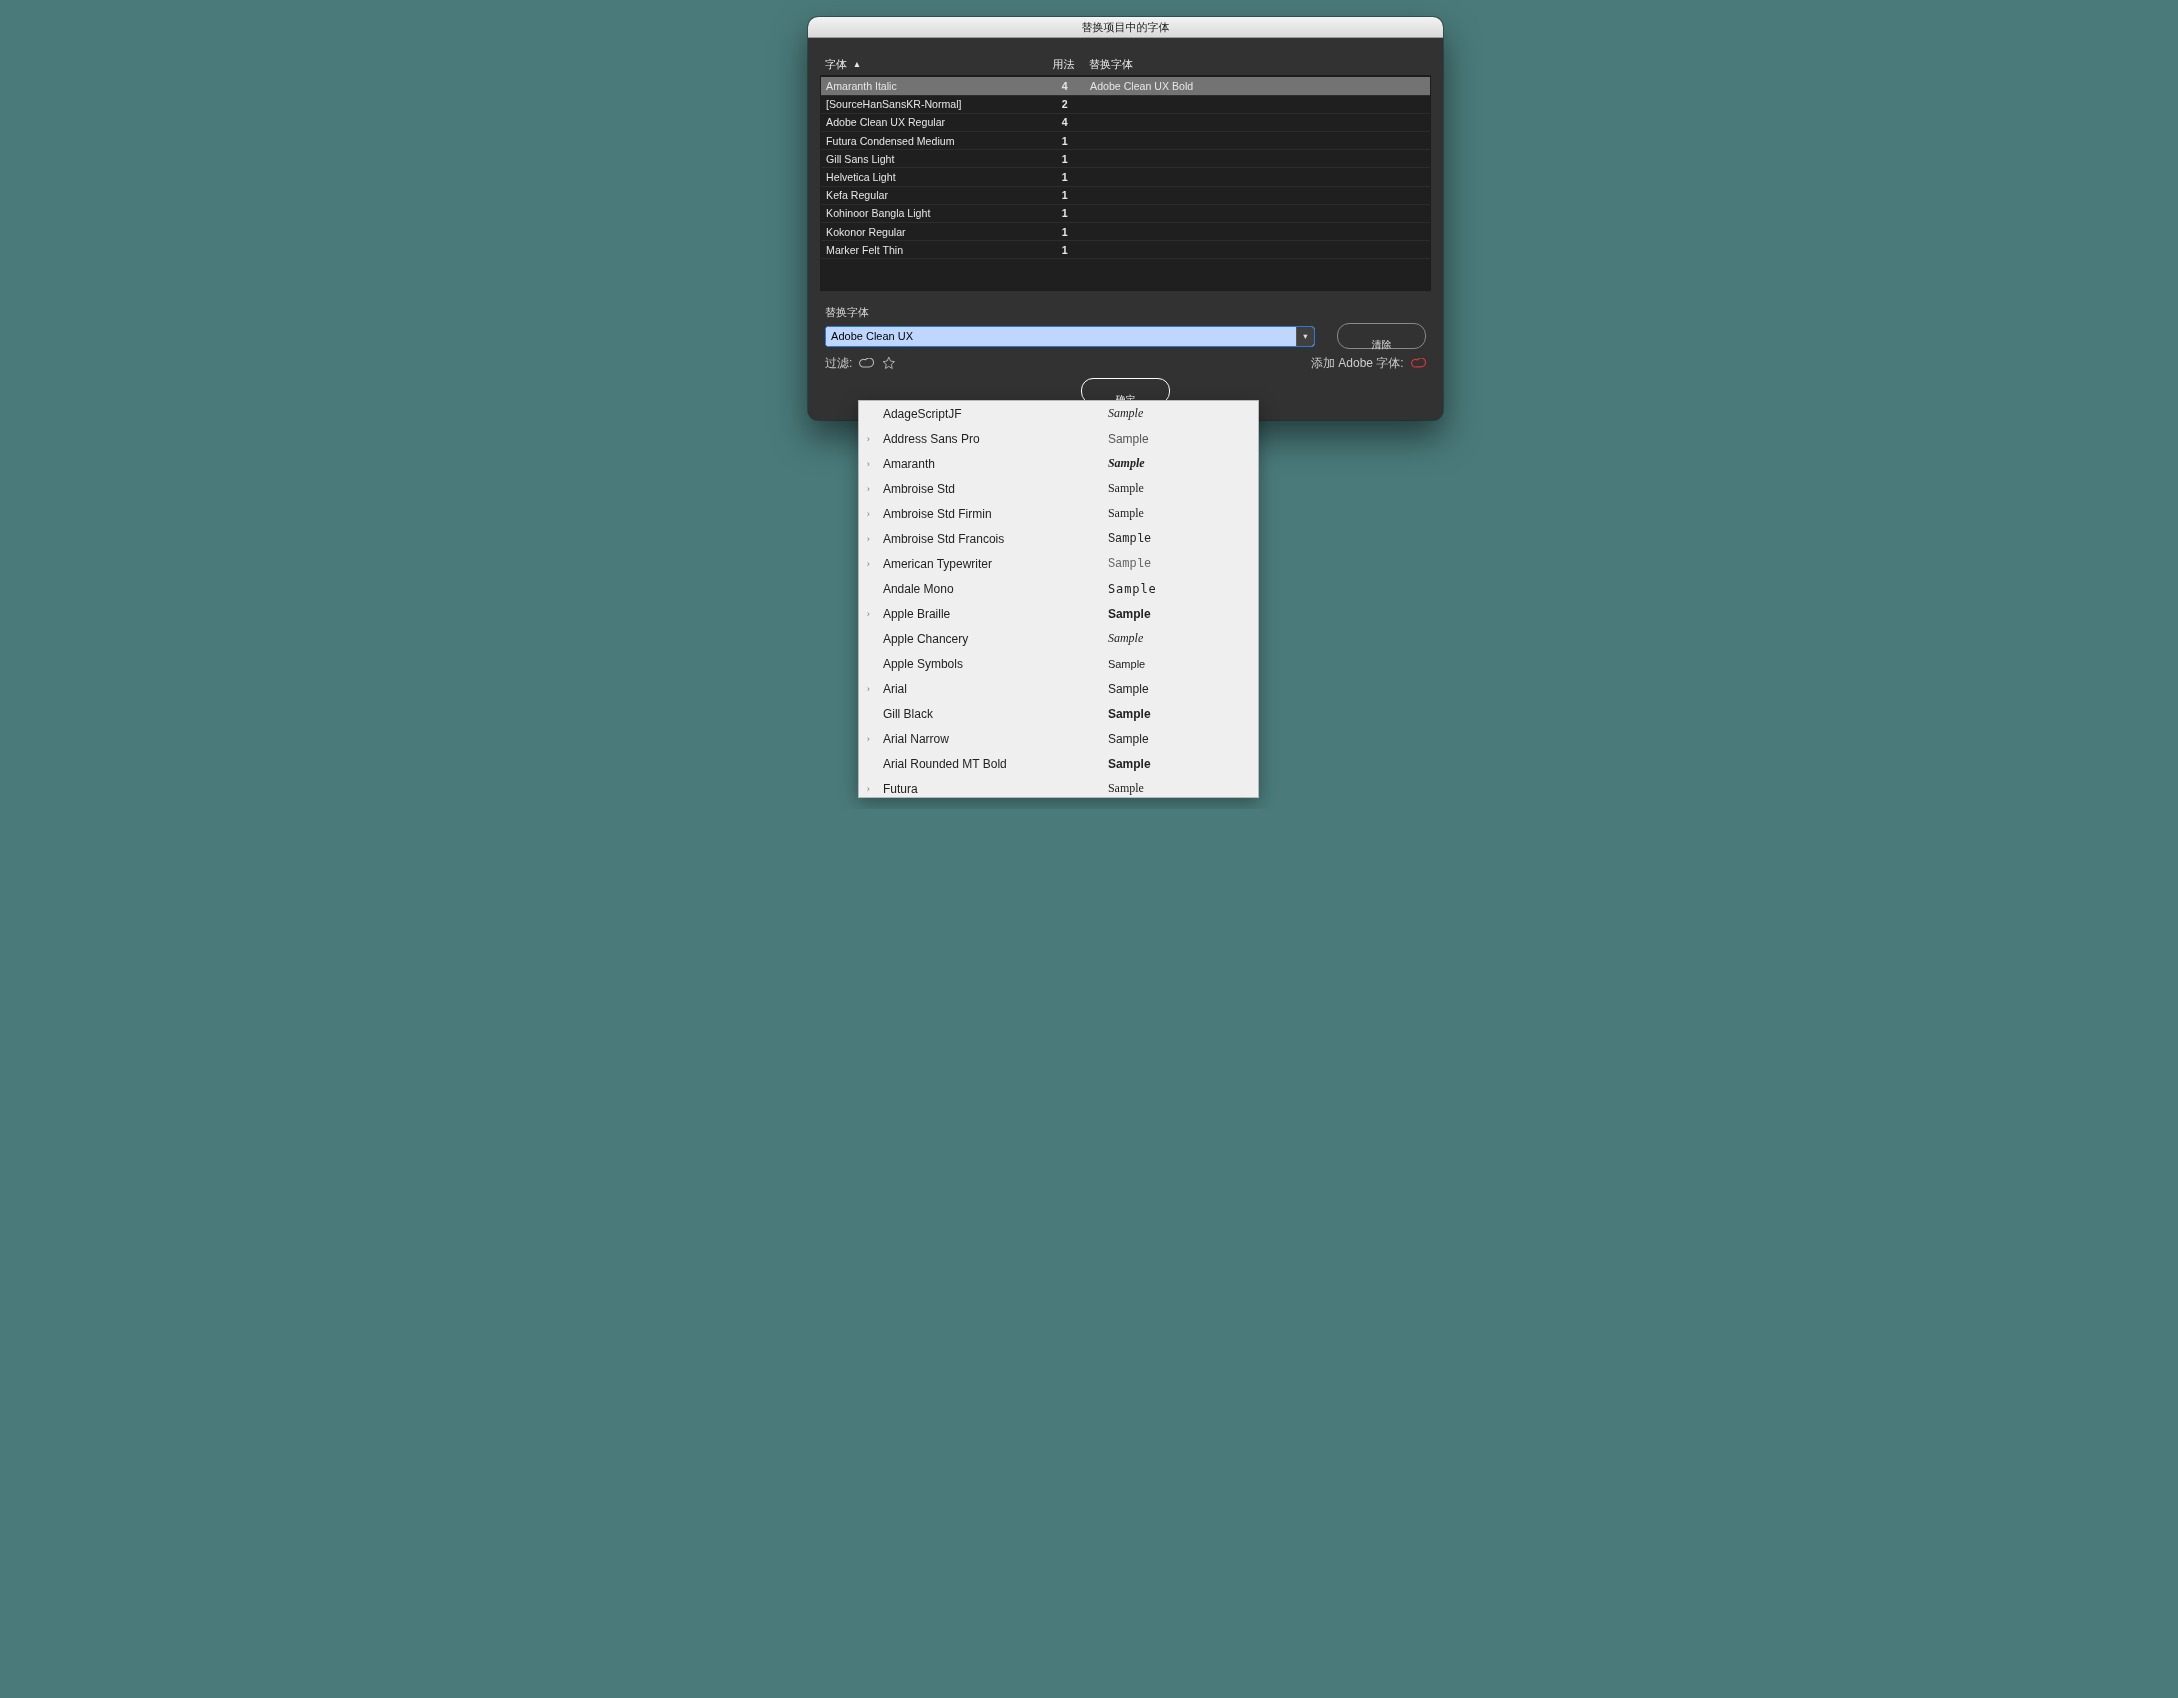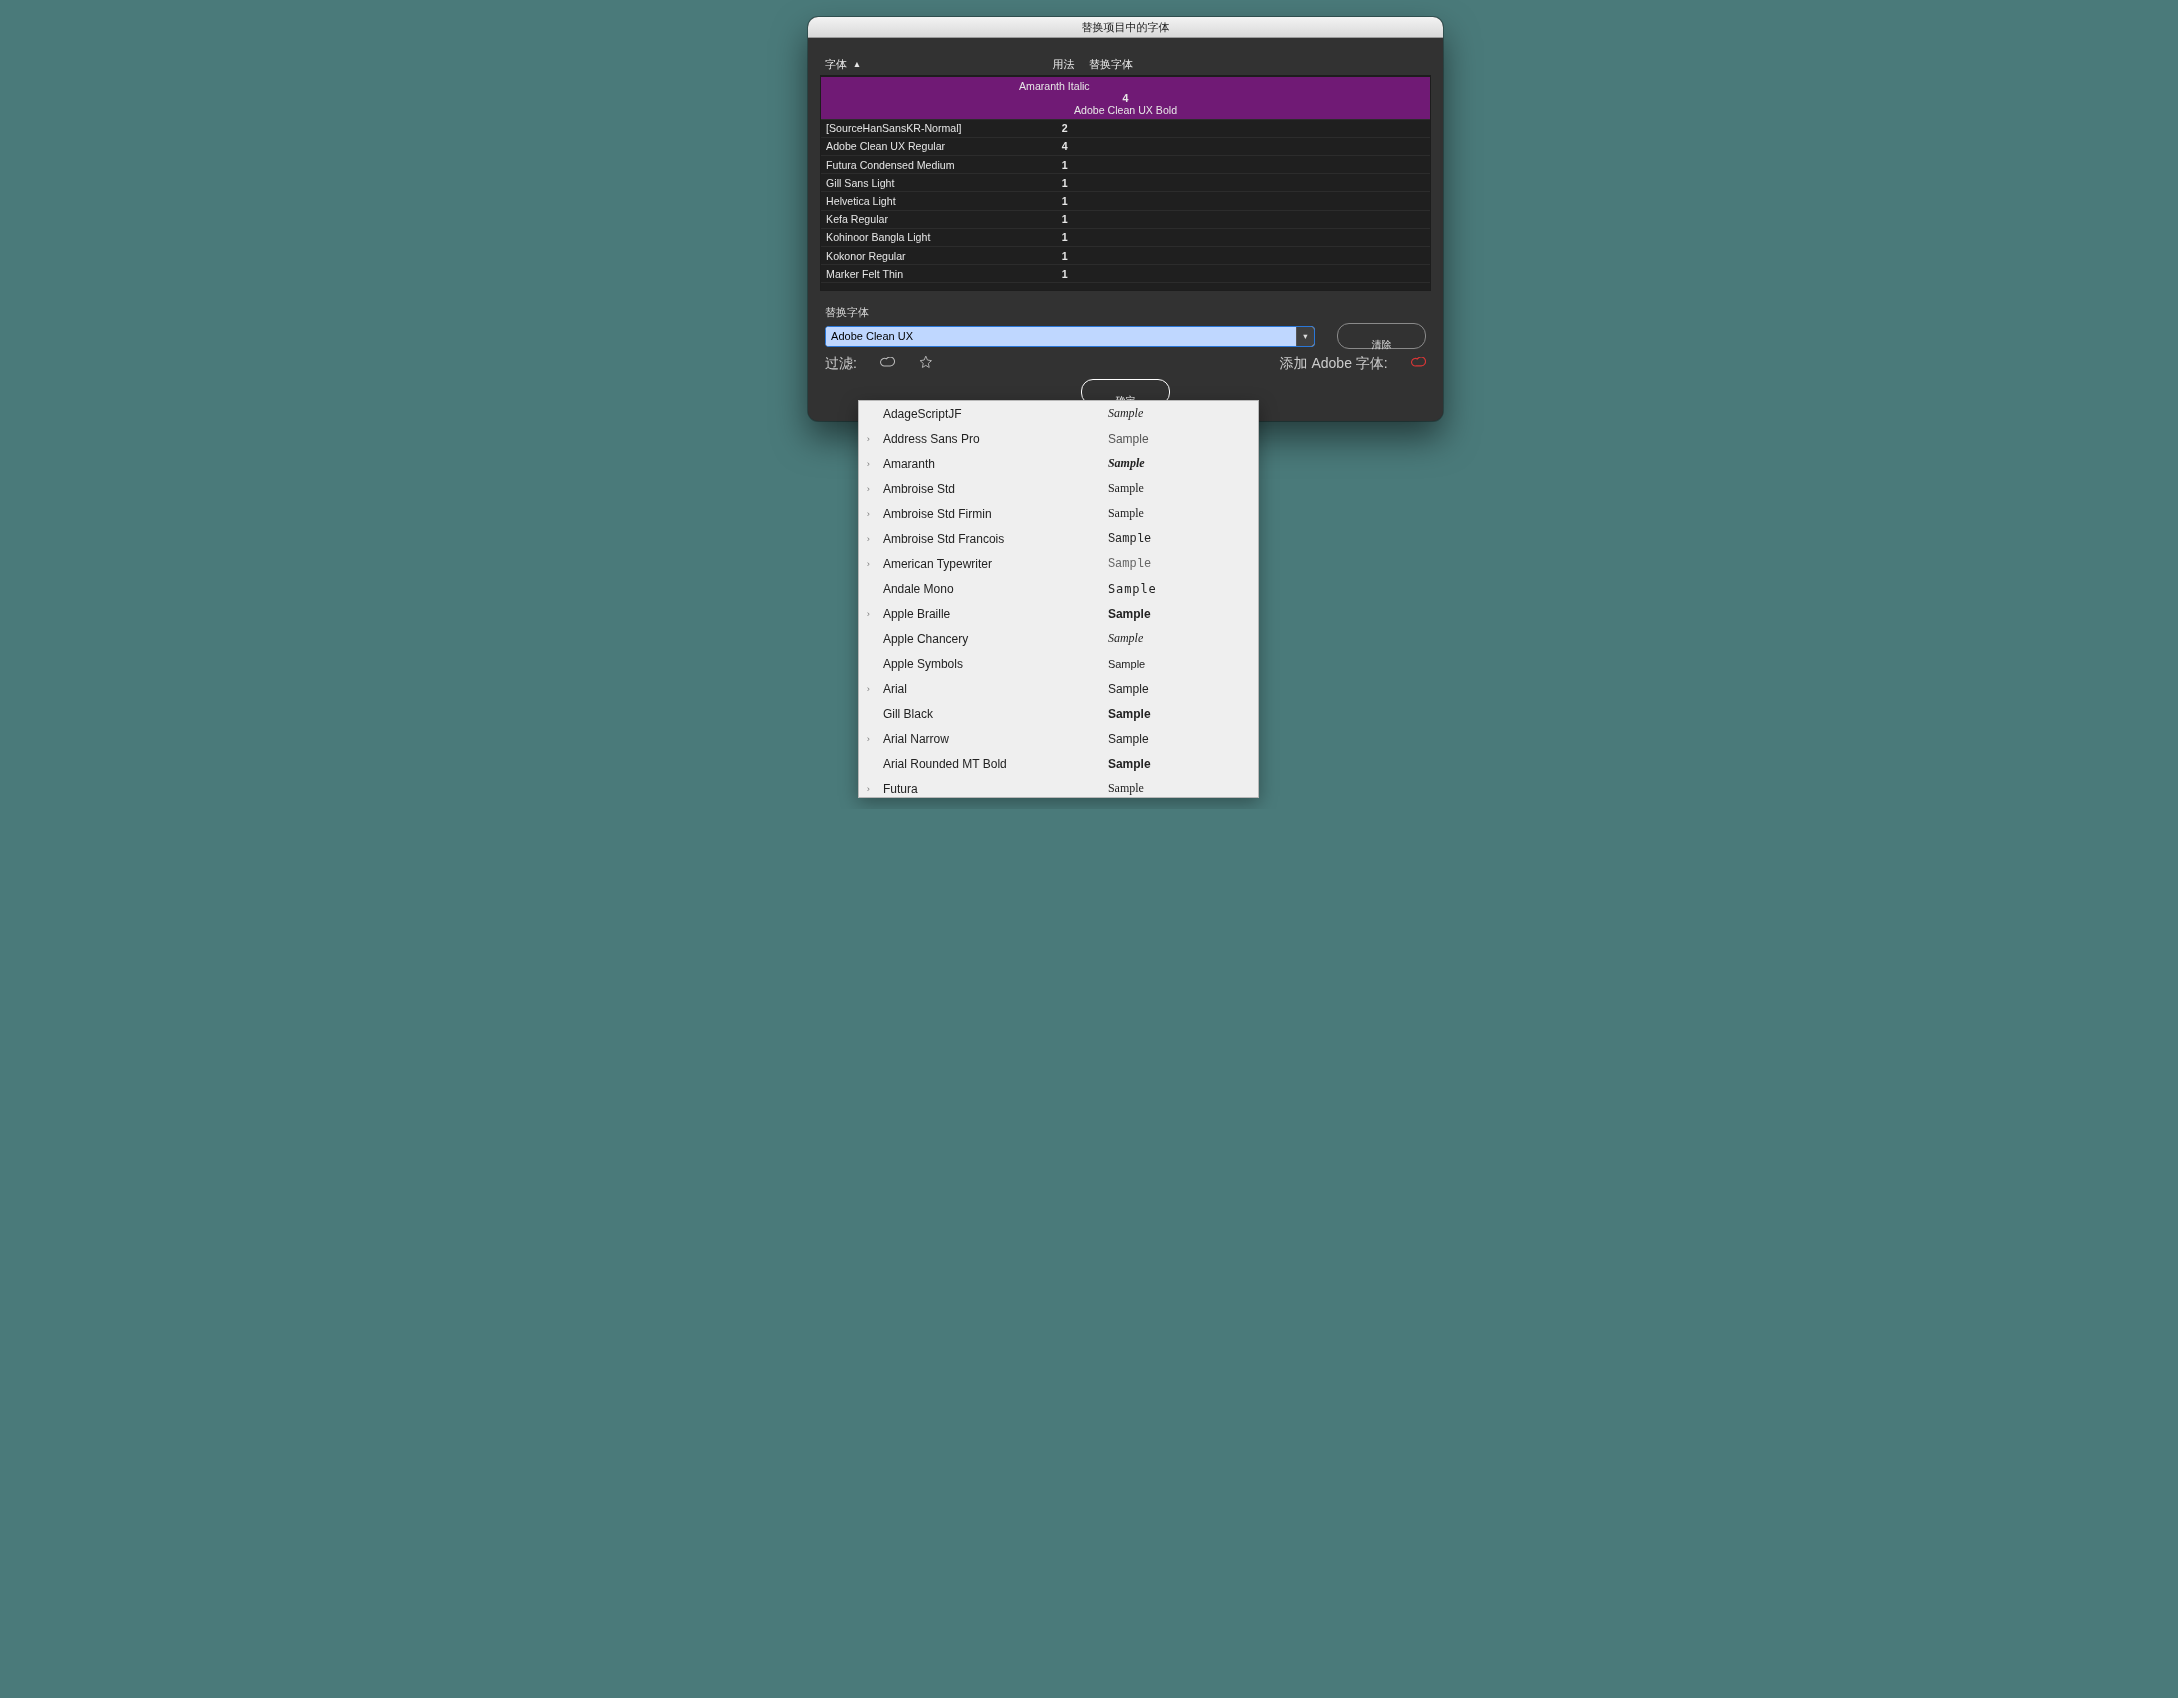--- a/index.html
+++ b/index.html
@@ -26,21 +26,21 @@
   .col-usage{width:51px;text-align:center;}
   .col-replace{flex:1;}
   .sort-arrow{font-size:8.5px;margin-left:2.6px;vertical-align:0.9px;}
   .table-scroll{
     height:213px;overflow:hidden;border:0.9px solid #1d1d1d;background:#1f1f1f;
   }
   .trow{
     display:flex;align-items:center;color:#e6e6e6;font-size:10.6px;
     padding:2.6px 5.1px;border-bottom:0.9px solid #2c2c2c;cursor:pointer;
   }
-  .trow.selected{background:#701a75;flex-direction:column;}
+  .trow.selected{background:#737373;}
   .trow .col-font{width:213px;}
   .trow .col-usage{width:51px;text-align:center;font-weight:600;}
   .trow .col-replace{flex:1;}
   .section-label{color:#d7d7d7;font-size:11px;padding:13.6px 17px 3.4px 17px;}
   .replace-row{
     display:flex;align-items:center;gap:22px;padding:0 17px 5.1px 17px;
   }
   .combo{
     flex:1;display:flex;align-items:center;height:19px;
     background:#ffffff;border:1.7px solid #2a77d8;border-radius:3.4px;
@@ -53,21 +53,21 @@
     width:17px;height:100%;background:#3f3f3f;display:flex;align-items:center;justify-content:center;
     color:#ddd;font-size:8.5px;border-left:0.9px solid #555;
   }
   .pill-btn{
     min-width:89px;height:19px;line-height:17px;text-align:center;
     background:transparent;border:0.9px solid #8a8a8a;border-radius:12px;
     color:#dcdcdc;font-size:10px;padding:12px 12px;cursor:pointer;
   }
   .pill-btn.primary{border:1.7px solid #ffffff;color:#fff;}
   .filter-row{
-    display:flex;padding:0 17px 5.1px 17px;color:#ccc;font-size:14px;gap:23px;
+    display:flex;align-items:center;padding:0 17px 5.1px 17px;color:#ccc;font-size:12px;gap:7px;
   }
   .filter-row .spacer{flex:1;}
   .icon{display:inline-flex;width:15.3px;height:15.3px;align-items:center;justify-content:center;}
   .footer-row{display:flex;justify-content:center;gap:8.5px;padding:1.7px 17px 5.1px 17px;}
 
   
   .dropdown{
     position:absolute;left:273px;top:400px;width:399px;height:396px;
     background:#efefef;border:0.9px solid #b8b8b8;box-shadow:0 5.1px 17px rgba(0,0,0,.35);
     overflow:hidden;font-size:12px;color:#222;margin-left:14px;

